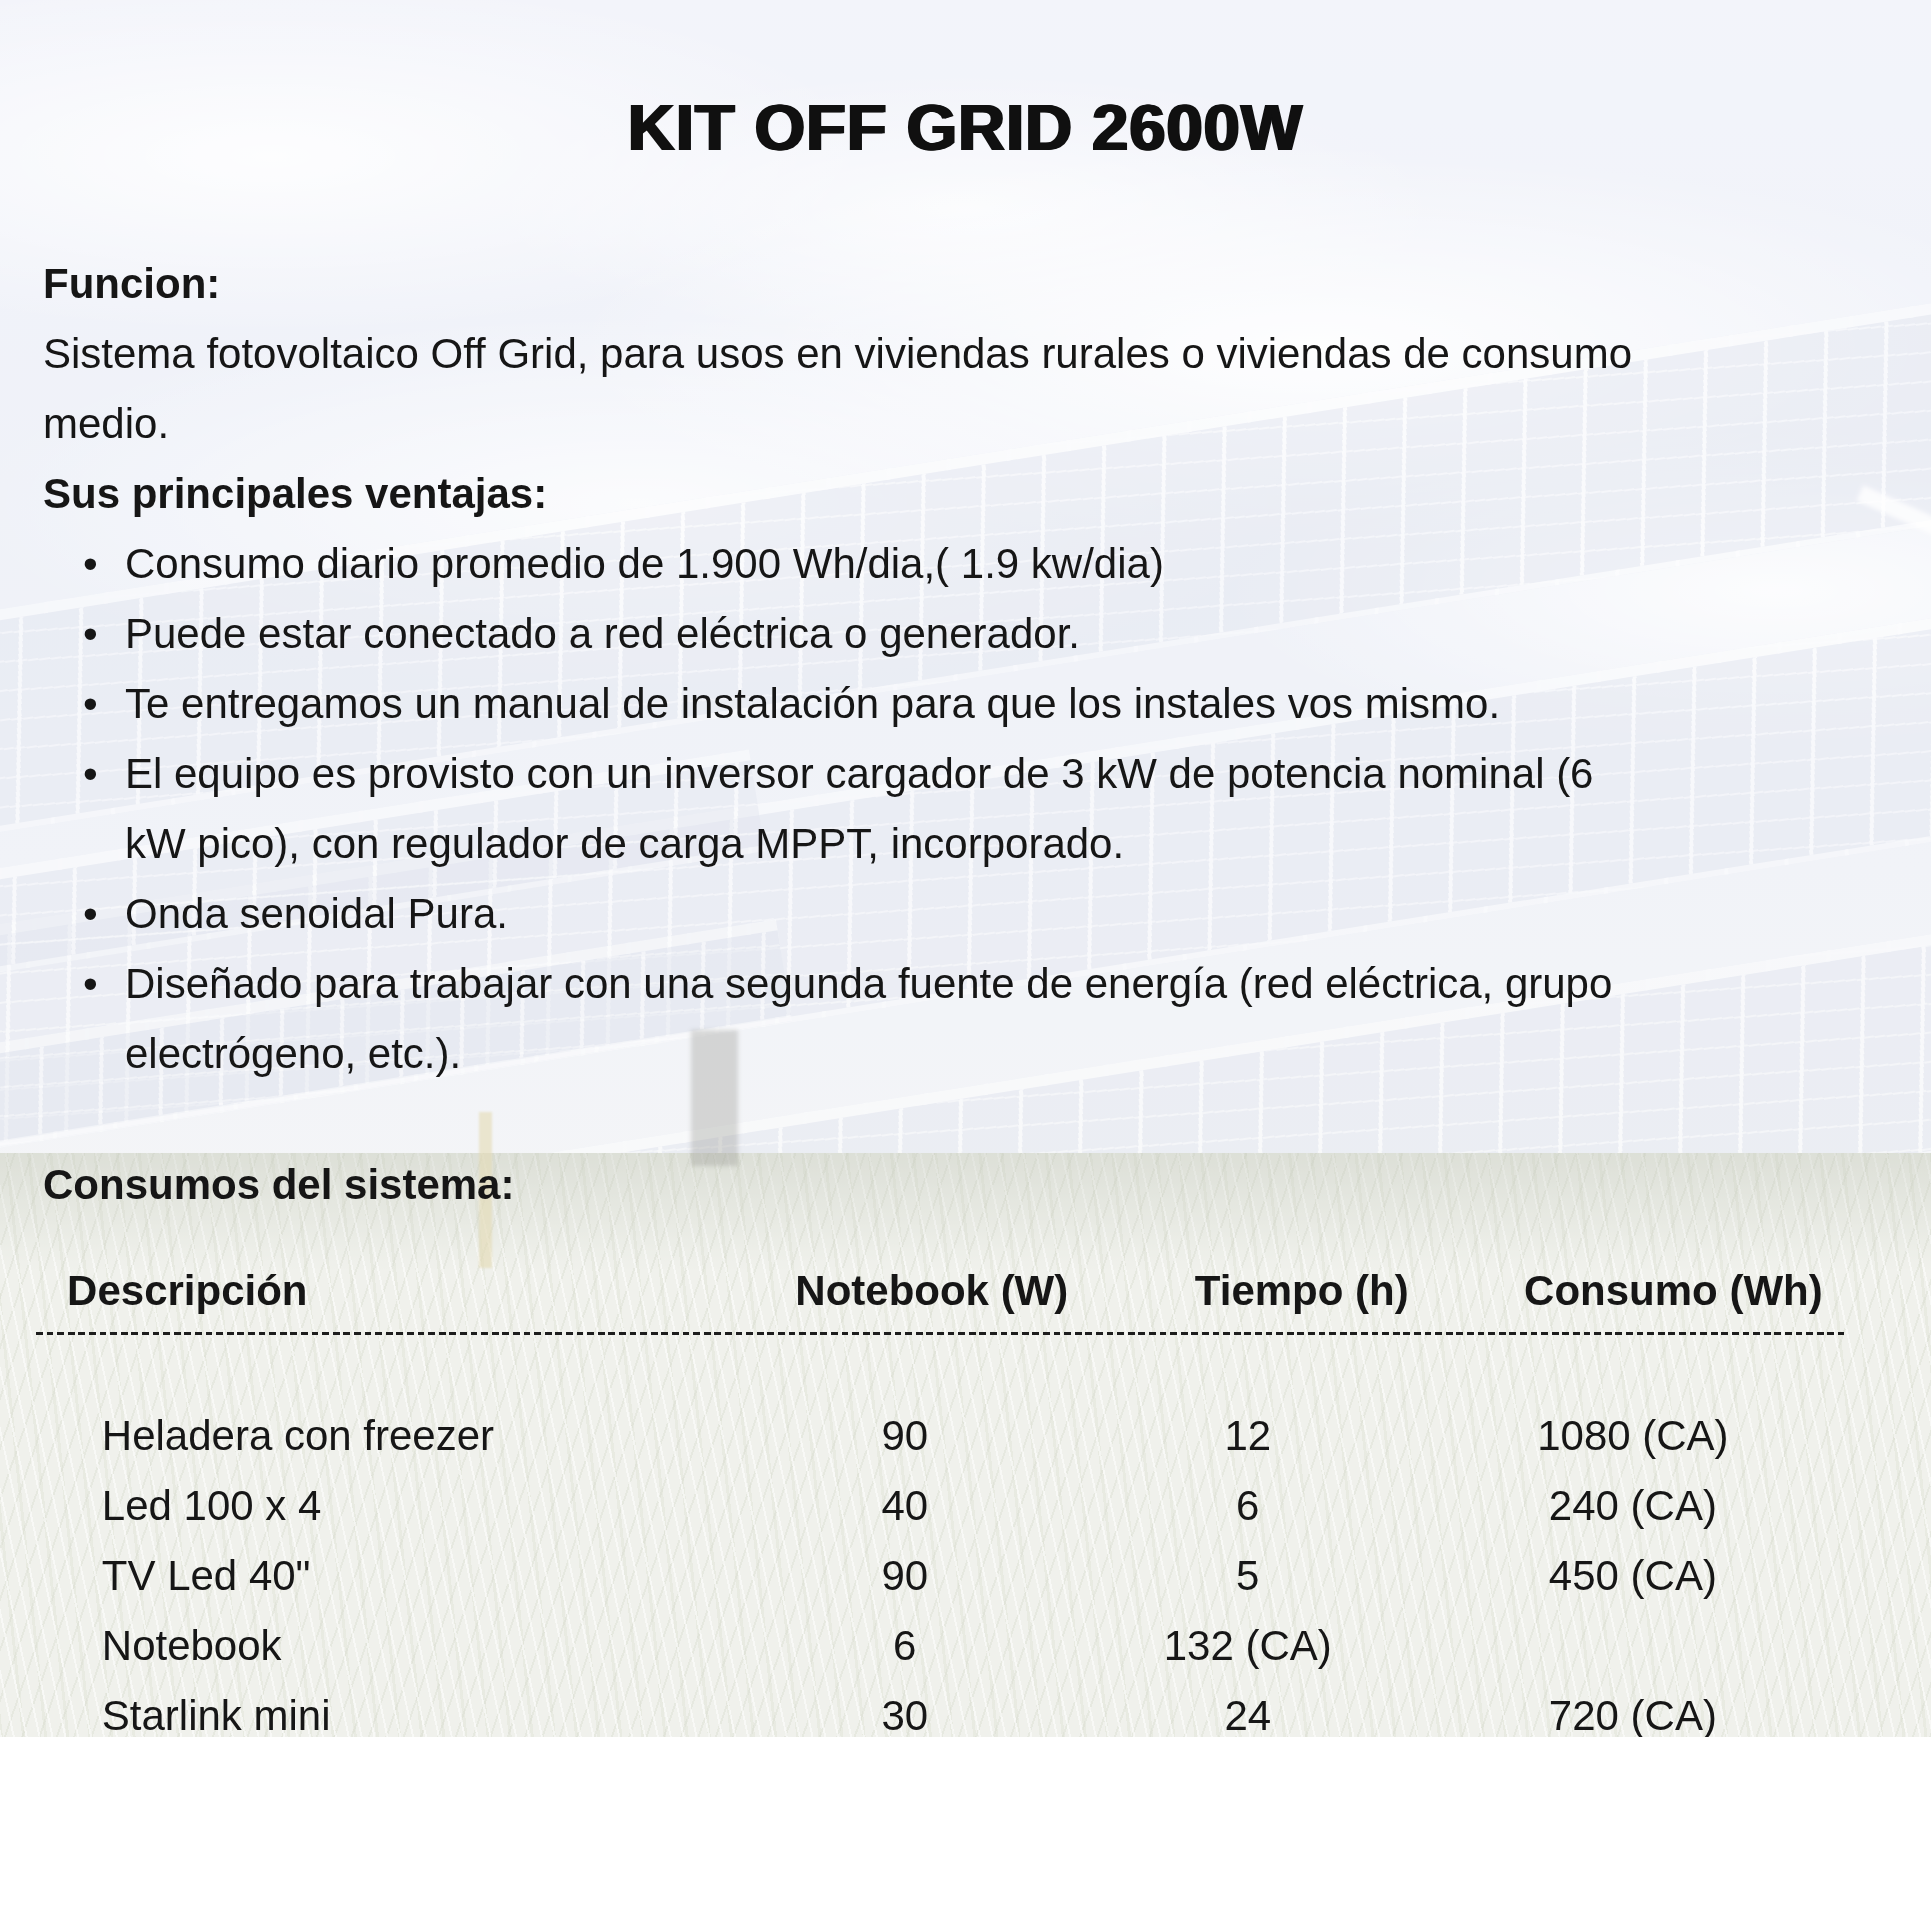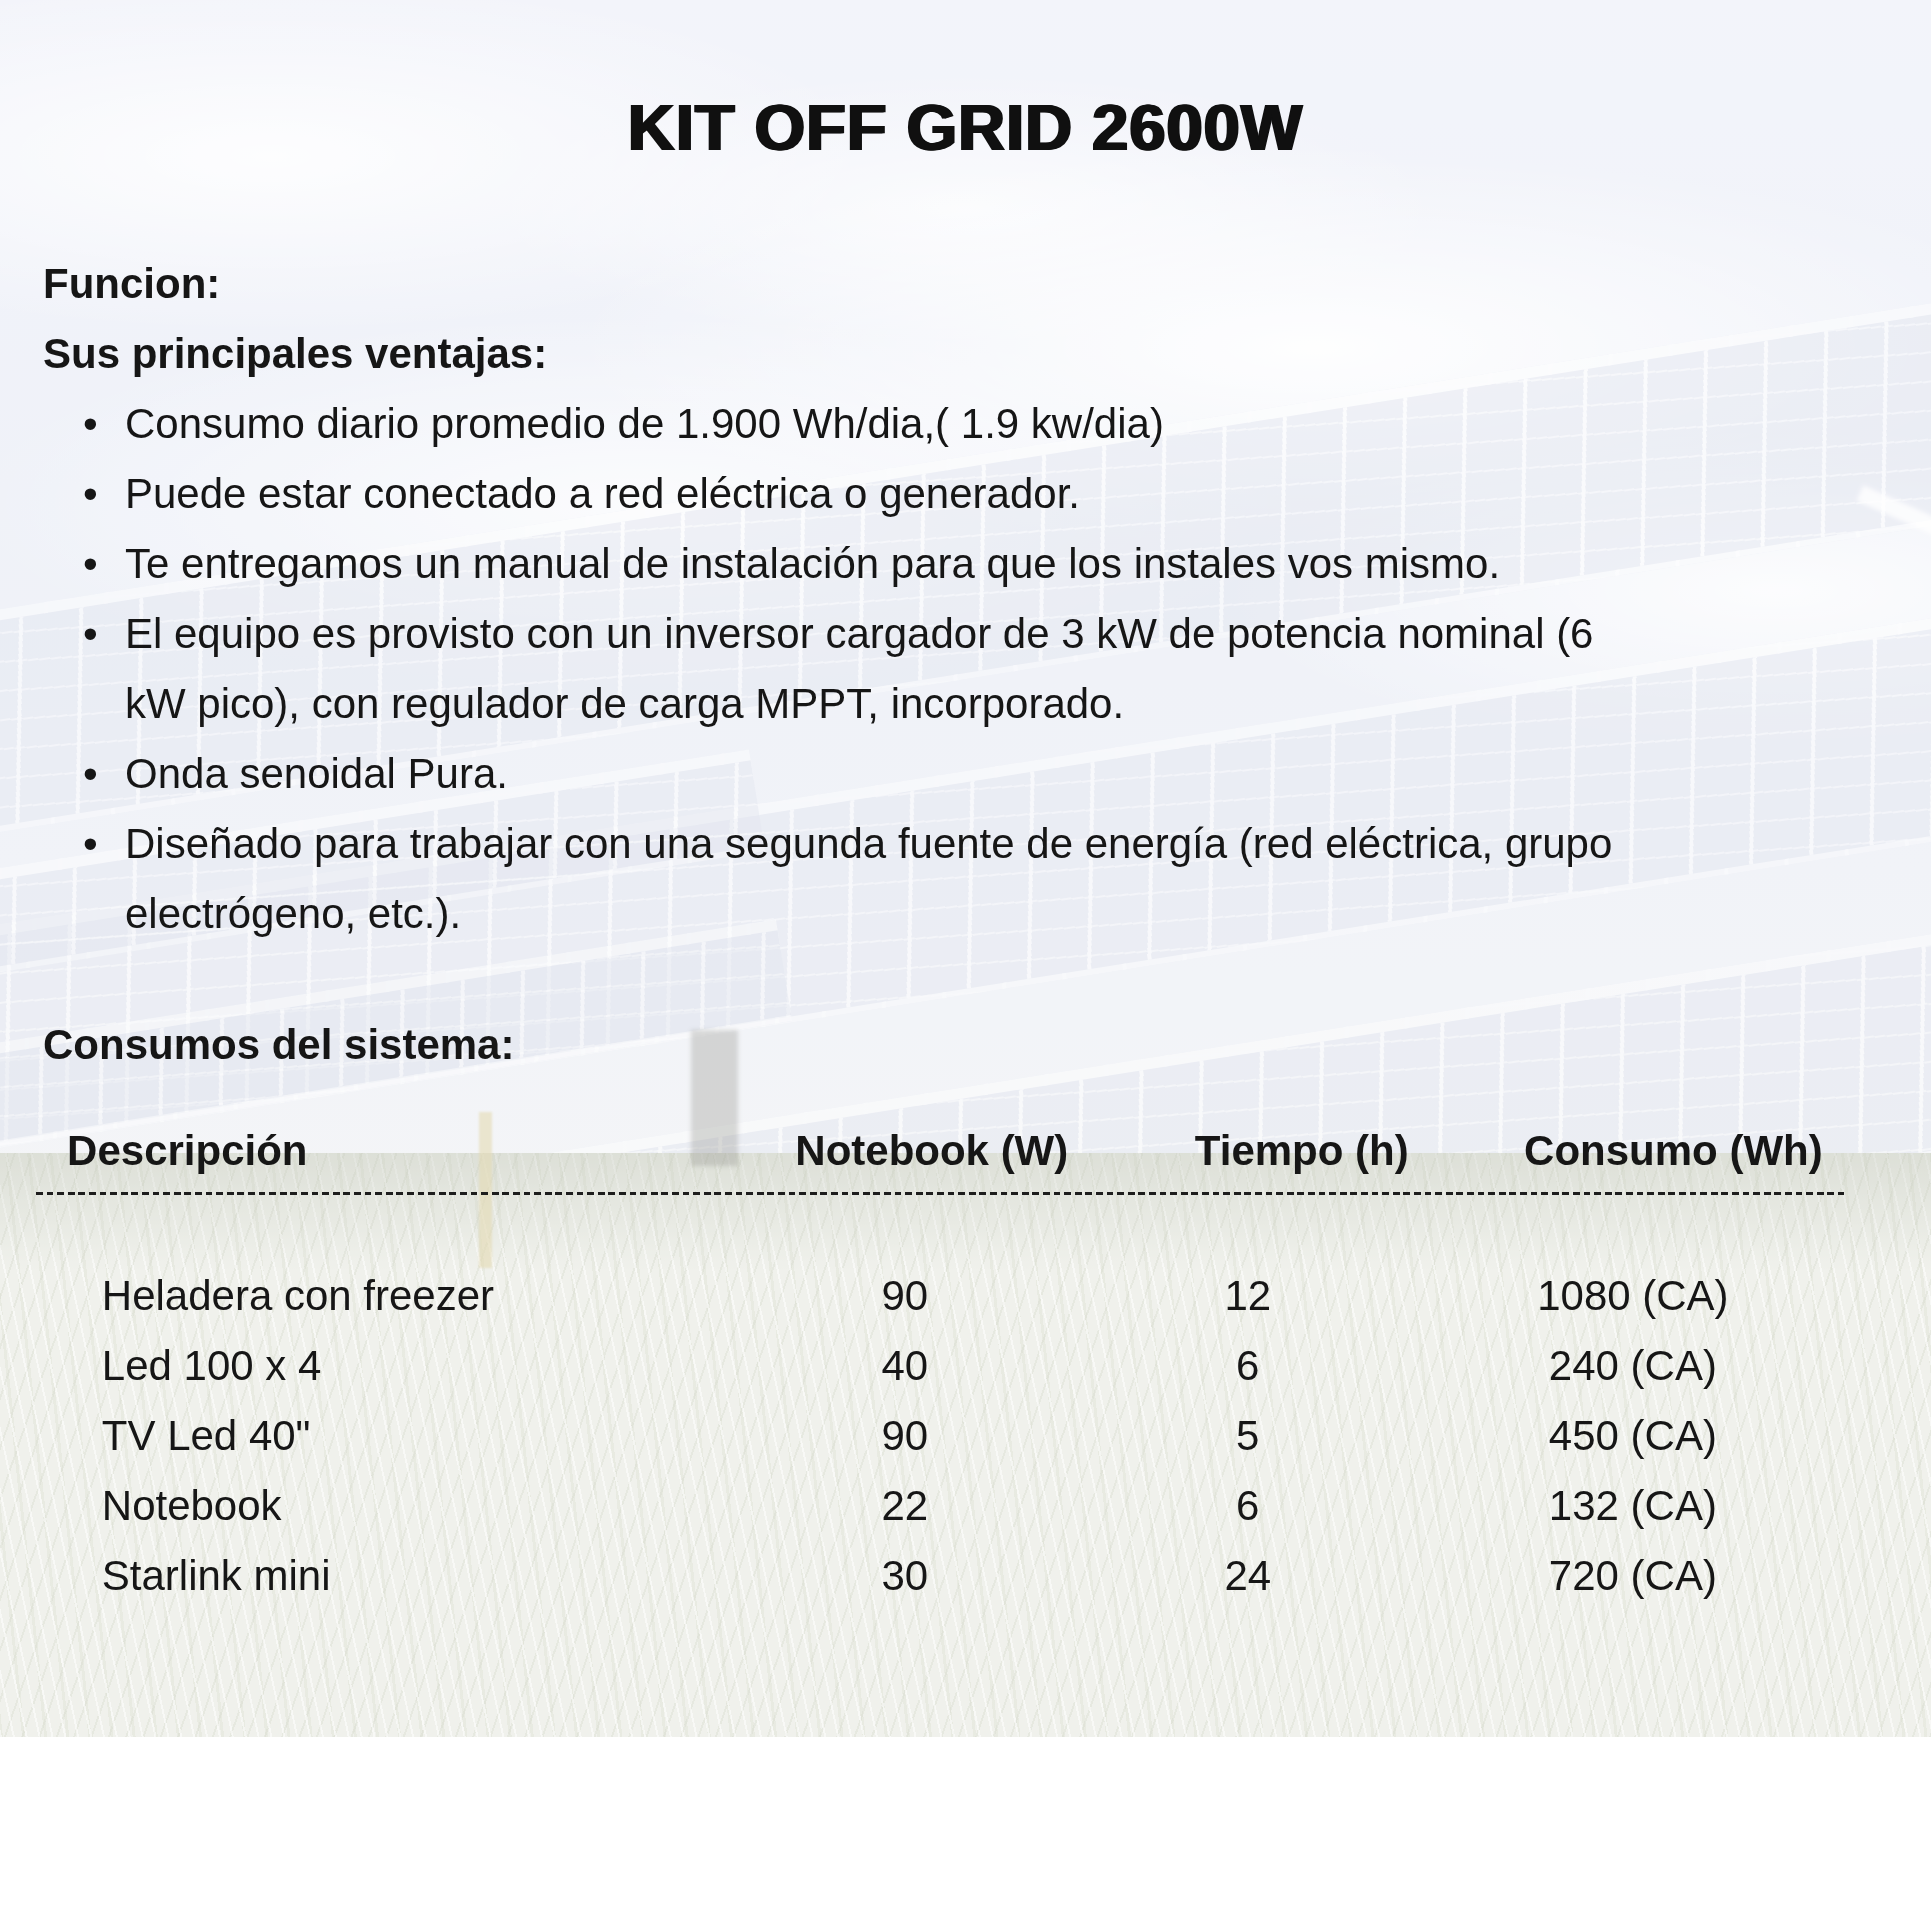--- a/index.html
+++ b/index.html
@@ -95,20 +95,21 @@
     <div class="veil"></div>
   </div>
 
   <div class="content">
 
     <h1 class="title">KIT OFF GRID 2600W</h1>
 
     <div class="body">
 
       <p class="h">Funcion:</p>
+      <p class="para">Sistema fotovoltaico Off Grid, para usos en viviendas rurales o viviendas de consumo medio.</p>
 
       <p class="h">Sus principales ventajas:</p>
       <ul class="ventajas">
           <li><span>Consumo diario promedio de 1.900 Wh/dia,( 1.9 kw/dia)</span></li>
           <li><span>Puede estar conectado a red eléctrica o generador.</span></li>
           <li><span>Te entregamos un manual de instalación para que los instales vos mismo.</span></li>
           <li><span>El equipo es provisto con un inversor cargador de 3 kW de potencia nominal (6 kW pico), con regulador de carga MPPT, incorporado.</span></li>
           <li><span>Onda senoidal Pura.</span></li>
           <li><span>Diseñado para trabajar con una segunda fuente de energía (red eléctrica, grupo electrógeno, etc.).</span></li>
         </ul>
@@ -137,21 +138,20 @@
             <span class="c">240 (CA)</span>
           </div>
             <div class="trow">
             <span class="desc">TV Led 40"</span>
             <span class="c">90</span>
             <span class="c">5</span>
             <span class="c">450 (CA)</span>
           </div>
             <div class="trow">
             <span class="desc">Notebook</span>
-            <span class="c">22</span>
             <span class="c">6</span>
             <span class="c">132 (CA)</span>
           </div>
             <div class="trow">
             <span class="desc">Starlink mini</span>
             <span class="c">30</span>
             <span class="c">24</span>
             <span class="c">720 (CA)</span>
           </div>
           </div>

